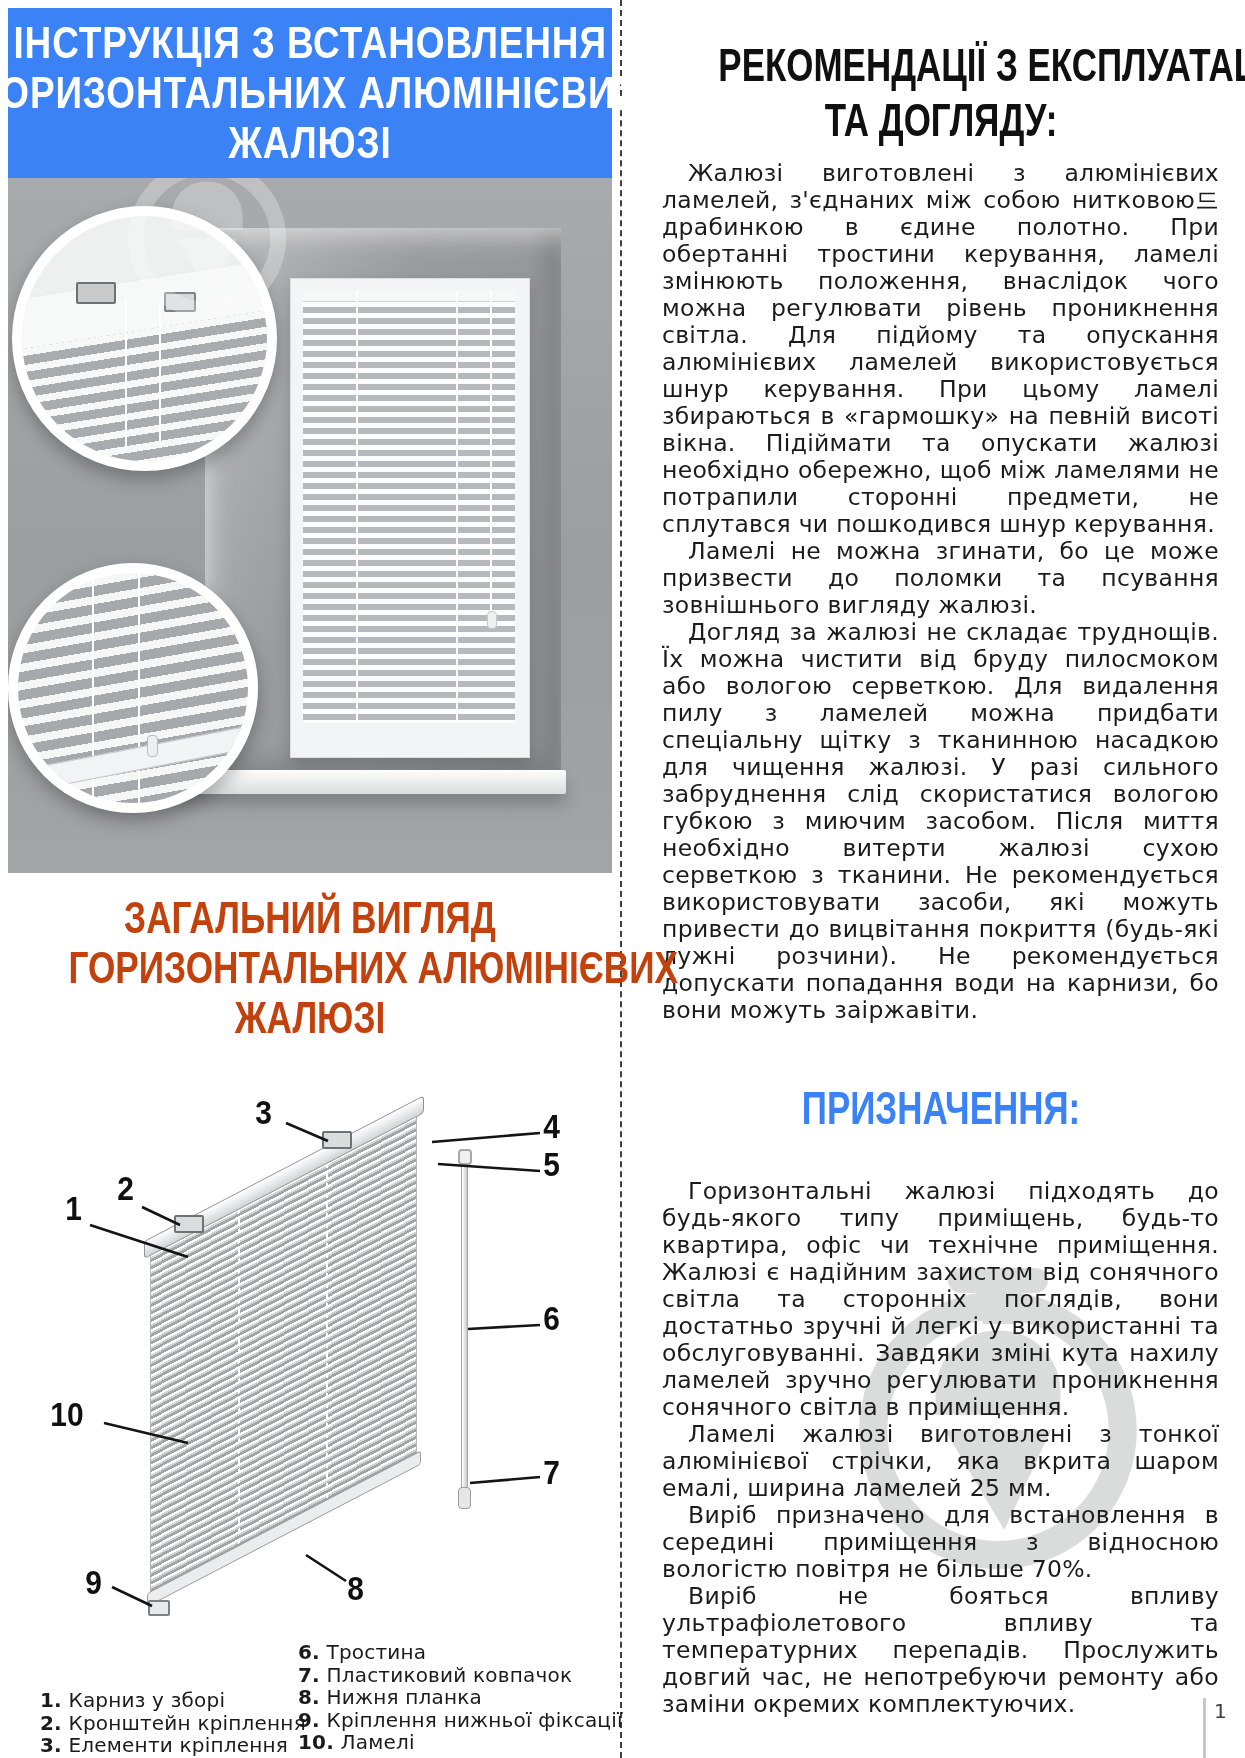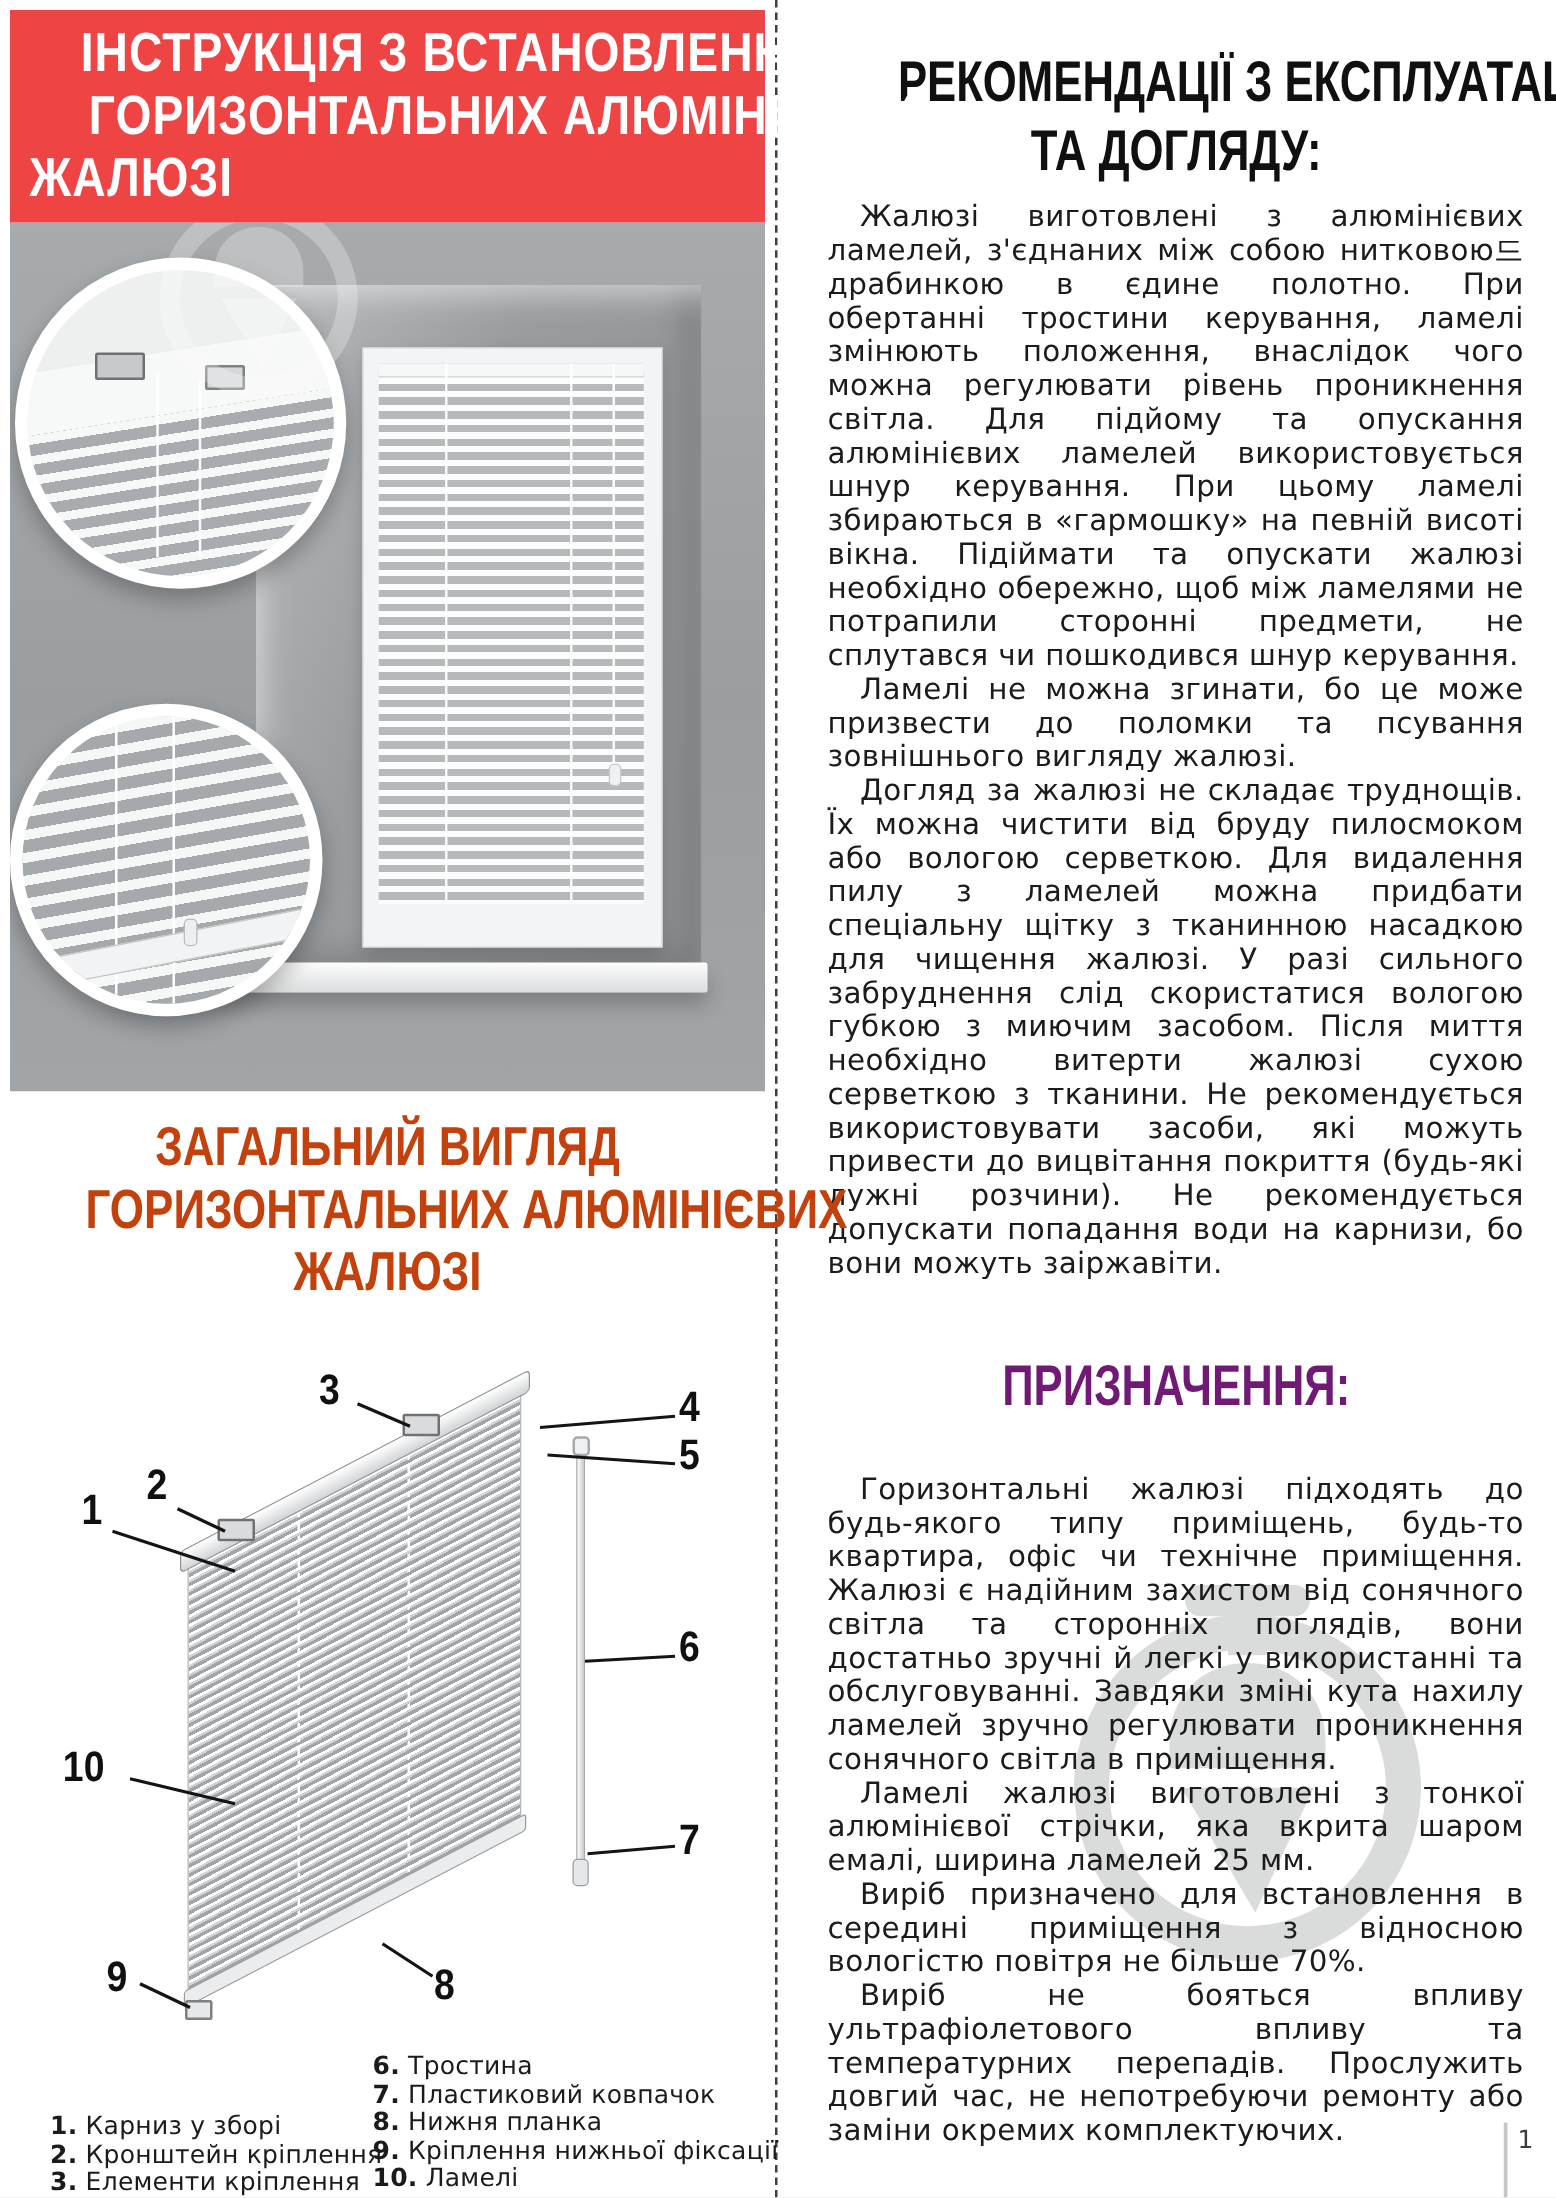--- a/index.html
+++ b/index.html
@@ -11,22 +11,22 @@
   
   .divider { position:absolute; left:620px; top:0; height:1758px; width:0;
     border-left:2px dashed #3f3f3f; }
 
   
   .cond { font-family:"Liberation Sans",sans-serif; font-weight:700;
     transform:scaleX(0.76); transform-origin:50% 50%; white-space:nowrap; }
 
   
   .header-box { position:absolute; left:8px; top:8px; width:604px; height:170px;
-    background:#ef4444; display:flex; flex-direction:column; justify-content:center;
-    align-items:flex-start; z-index:3; }
+    background:#3b82f6; display:flex; flex-direction:column; justify-content:center;
+    align-items:center; z-index:3; }
   .header-box .hline { color:#ffffff; font-size:44px; line-height:50px;
     letter-spacing:1px; transform:scaleX(0.84); }
 
   
   .photo { position:absolute; left:8px; top:178px; width:604px; height:695px;
     background:linear-gradient(180deg,#a8abad 0%,#9b9ea1 55%,#a2a5a7 100%);
     overflow:hidden; z-index:1; }
   .recess { position:absolute; left:197px; top:50px; width:356px; height:545px;
     background:linear-gradient(110deg,#b9bcbe 0%,#9a9da0 40%,#8e9194 100%);
     box-shadow: inset 0 20px 24px -12px rgba(255,255,255,.5),
@@ -139,21 +139,21 @@
   
   .care-heading { position:absolute; left:648px; top:38px; width:586px;
     text-align:center; color:#101010; z-index:1; }
   .care-heading .hline { font-size:46px; line-height:55px; }
   .rbody { position:absolute; width:557px; left:662px; z-index:1; }
   .care-text { top:160px; }
   .purpose-text { top:1178px; }
   .para { font-size:23.5px; line-height:27px; text-align:justify; text-indent:26px;
     letter-spacing:0.3px; margin:0; }
   .purpose-heading { position:absolute; left:648px; top:1082px; width:586px;
-    text-align:center; color:#701a75; z-index:1; }
+    text-align:center; color:#3b82f6; z-index:1; }
   .purpose-heading .hline { font-size:46px; line-height:52px; }
 
   
   .pageno-rule { position:absolute; left:1203px; top:1698px; height:60px; width:0;
     border-left:3px solid #c6c7c8; }
   .pageno { position:absolute; left:1214px; top:1699px; font-size:20px; color:#3c3c3c; }
 </style>
 </head>
 <body>
 

